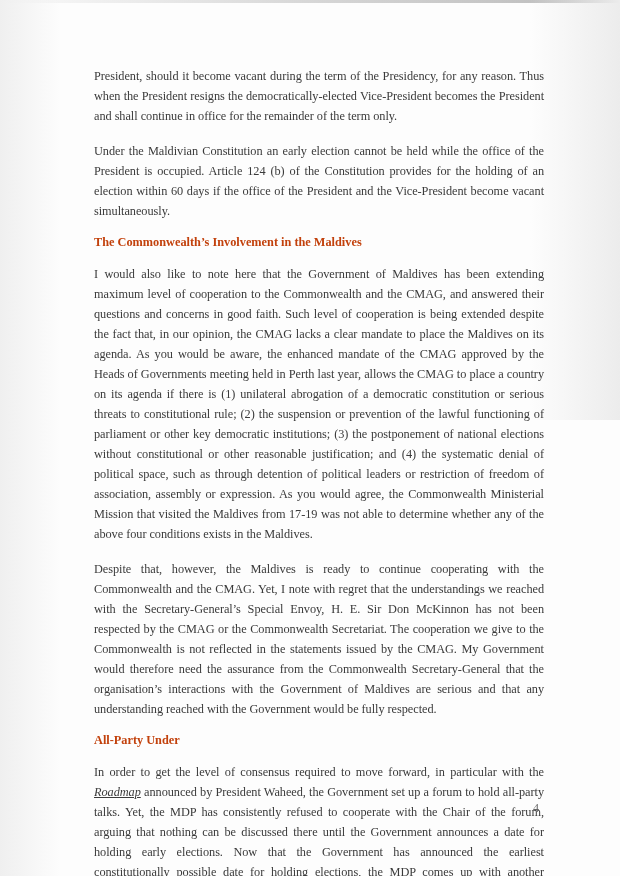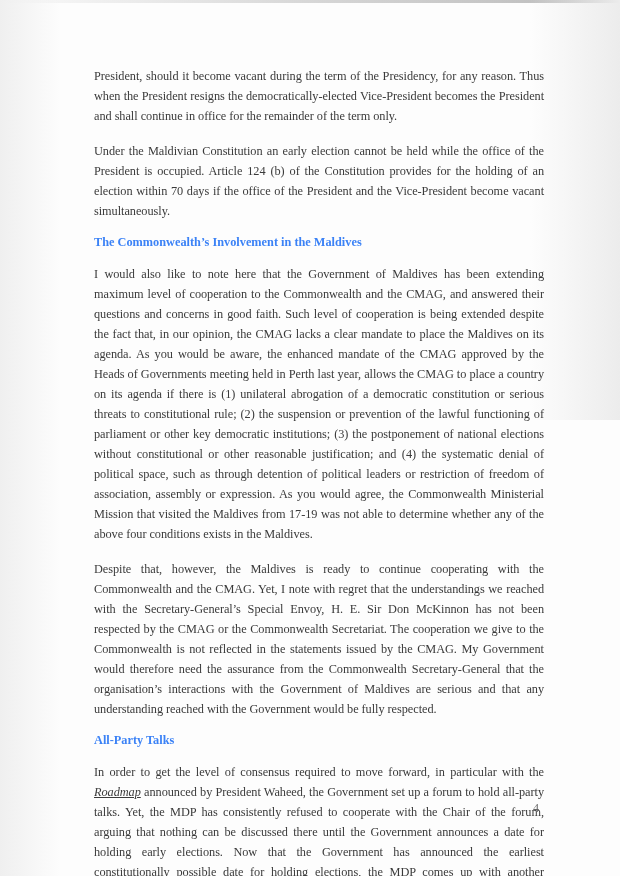--- a/index.html
+++ b/index.html
@@ -31,41 +31,41 @@
     font-size: 12.3px;
     line-height: 20px;
     text-align: justify;
     letter-spacing: -0.05px;
   }
   h2 {
     margin: 0 0 14.5px 0;
     font-size: 12.3px;
     line-height: 14.6px;
     font-weight: bold;
-    color: #3b82f6;
+    color: #c2410c;
   }
   .p1 { margin-bottom: 14.5px; }
   em { font-style: italic; text-decoration: underline; }
   .page-number {
     position: absolute; left: 533px; top: 801px;
     font-size: 12px; color: #666;
   }
 </style>
 </head>
 <body>
 
 <div class="shade-top"></div>
 <div class="shade-left"></div>
 <div class="shade-right"></div>
 
 <div class="page">
   <p class="p1">President, should it become vacant during the term of the Presidency, for any reason. Thus when the President resigns the democratically-elected Vice-President becomes the President and shall continue in office for the remainder of the term only.</p>
-  <p>Under the Maldivian Constitution an early election cannot be held while the office of the President is occupied. Article 124 (b) of the Constitution provides for the holding of an election within 70 days if the office of the President and the Vice-President become vacant simultaneously.</p>
+  <p>Under the Maldivian Constitution an early election cannot be held while the office of the President is occupied. Article 124 (b) of the Constitution provides for the holding of an election within 60 days if the office of the President and the Vice-President become vacant simultaneously.</p>
 
   <h2>The Commonwealth’s Involvement in the Maldives</h2>
   <p>I would also like to note here that the Government of Maldives has been extending maximum level of cooperation to the Commonwealth and the CMAG, and answered their questions and concerns in good faith. Such level of cooperation is being extended despite the fact that, in our opinion, the CMAG lacks a clear mandate to place the Maldives on its agenda. As you would be aware, the enhanced mandate of the CMAG approved by the Heads of Governments meeting held in Perth last year, allows the CMAG to place a country on its agenda if there is (1) unilateral abrogation of a democratic constitution or serious threats to constitutional rule; (2) the suspension or prevention of the lawful functioning of parliament or other key democratic institutions; (3) the postponement of national elections without constitutional or other reasonable justification; and (4) the systematic denial of political space, such as through detention of political leaders or restriction of freedom of association, assembly or expression. As you would agree, the Commonwealth Ministerial Mission that visited the Maldives from 17-19 was not able to determine whether any of the above four conditions exists in the Maldives.</p>
   <p>Despite that, however, the Maldives is ready to continue cooperating with the Commonwealth and the CMAG. Yet, I note with regret that the understandings we reached with the Secretary-General’s Special Envoy, H. E. Sir Don McKinnon has not been respected by the CMAG or the Commonwealth Secretariat. The cooperation we give to the Commonwealth is not reflected in the statements issued by the CMAG. My Government would therefore need the assurance from the Commonwealth Secretary-General that the organisation’s interactions with the Government of Maldives are serious and that any understanding reached with the Government would be fully respected.</p>
 
-  <h2>All-Party Talks</h2>
+  <h2>All-Party Under</h2>
   <p><span>In order to get the level of consensus required to move forward, in particular with the </span><em>Roadmap</em><span> announced by President Waheed, the Government set up a forum to hold all-party talks. Yet, the MDP has consistently refused to cooperate with the Chair of the forum, arguing that nothing can be discussed there until the Government announces a date for holding early elections. Now that the Government has announced the earliest constitutionally possible date for holding elections, the MDP comes up with another demand, calling for including all registered political parties in the talks. This is despite the fact that the forum now includes all major and active political parties in the country. Thus, because of the MDP’s disruptive behaviour, the talks are not progressing at the satisfactory level expected by the Government.</span></p>
 </div>
 
 <div class="page-number">4</div>
 
 </body></html>

